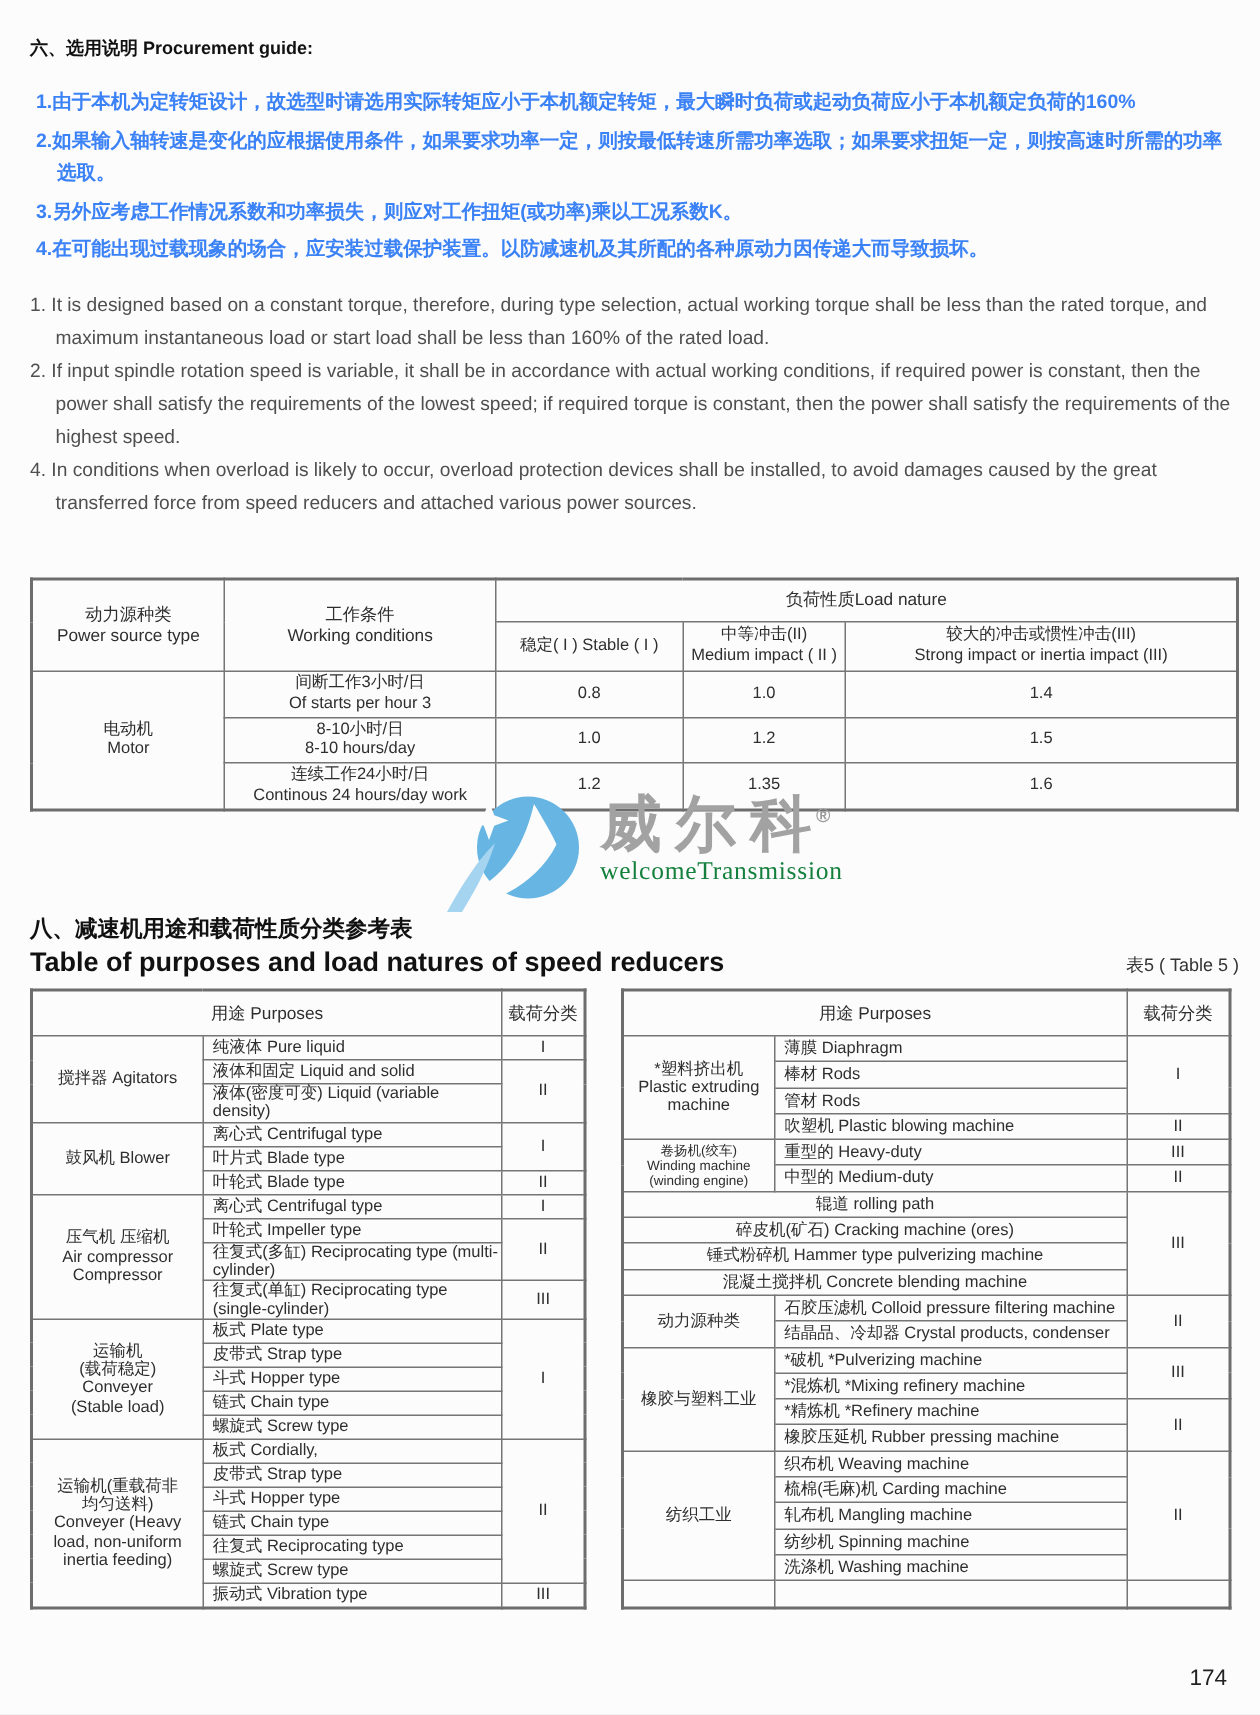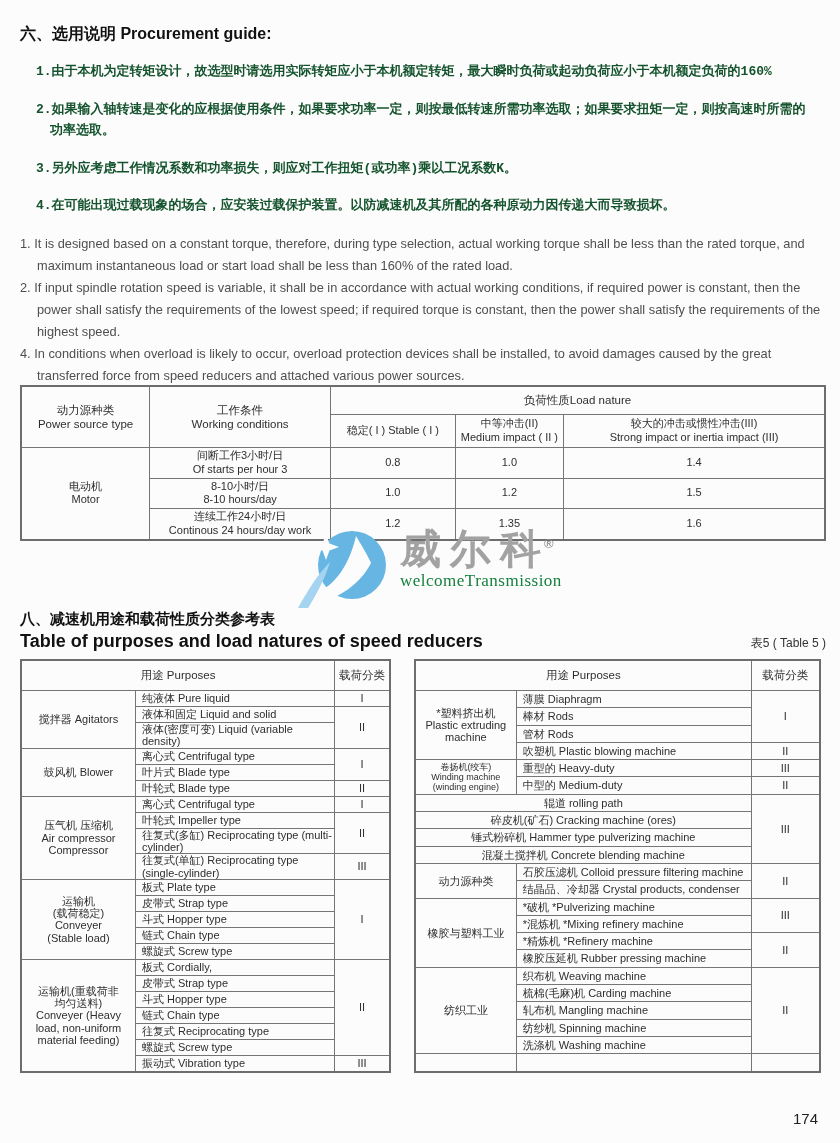--- a/index.html
+++ b/index.html
@@ -6,24 +6,24 @@
   .page{
     position:relative; width:840px; height:1143px; margin:0 auto;
     background:#fcfcfc; overflow:hidden;
     font-family:"Liberation Sans","DejaVu Sans",sans-serif;
     color:#222;
   }
   .content{position:absolute; left:20px; right:14px;}
 
   
   #sec6{top:24px;}
-  .h-main{font-size:16px; font-weight:bold; color:#111; margin:0 0 16px 0;}
+  .h-main{font-size:12px; font-weight:bold; color:#111; margin:0 0 16px 0;}
   .cn-item{
-    margin:16px; font-size:13px; font-weight:bold; color:#14532d;
-    line-height:21.5px; padding-left:14px; text-indent:-14px;font-family:Liberation Mono, monospace;
+    margin:4px; font-size:13px; font-weight:bold; color:#3b82f6;
+    line-height:21.5px; padding-left:14px; text-indent:-14px;
   }
   .en-block{margin-top:15px;}
   .en-item{
     margin:0; font-size:12.8px; color:#4f4f4f;
     line-height:22px; padding-left:17px; text-indent:-17px;
   }
 
   
   #sec7{top:385px;}
   .sec-head-row{display:flex; justify-content:space-between; align-items:flex-end; margin-bottom:6px;}
@@ -236,21 +236,21 @@
               <td class="i">链式 Chain type</td>
             </tr>
             <tr>
               <td class="i">螺旋式 Screw type</td>
             </tr>
             <tr>
               <td rowspan="7" class="g">运输机(重载荷非
 均匀送料)
 Conveyer (Heavy
 load, non-uniform
-material feeding)</td>
+inertia feeding)</td>
               <td class="i">板式 Cordially,</td>
               <td rowspan="6" class="l">II</td>
             </tr>
             <tr>
               <td class="i">皮带式 Strap type</td>
             </tr>
             <tr>
               <td class="i">斗式 Hopper type</td>
             </tr>
             <tr>

